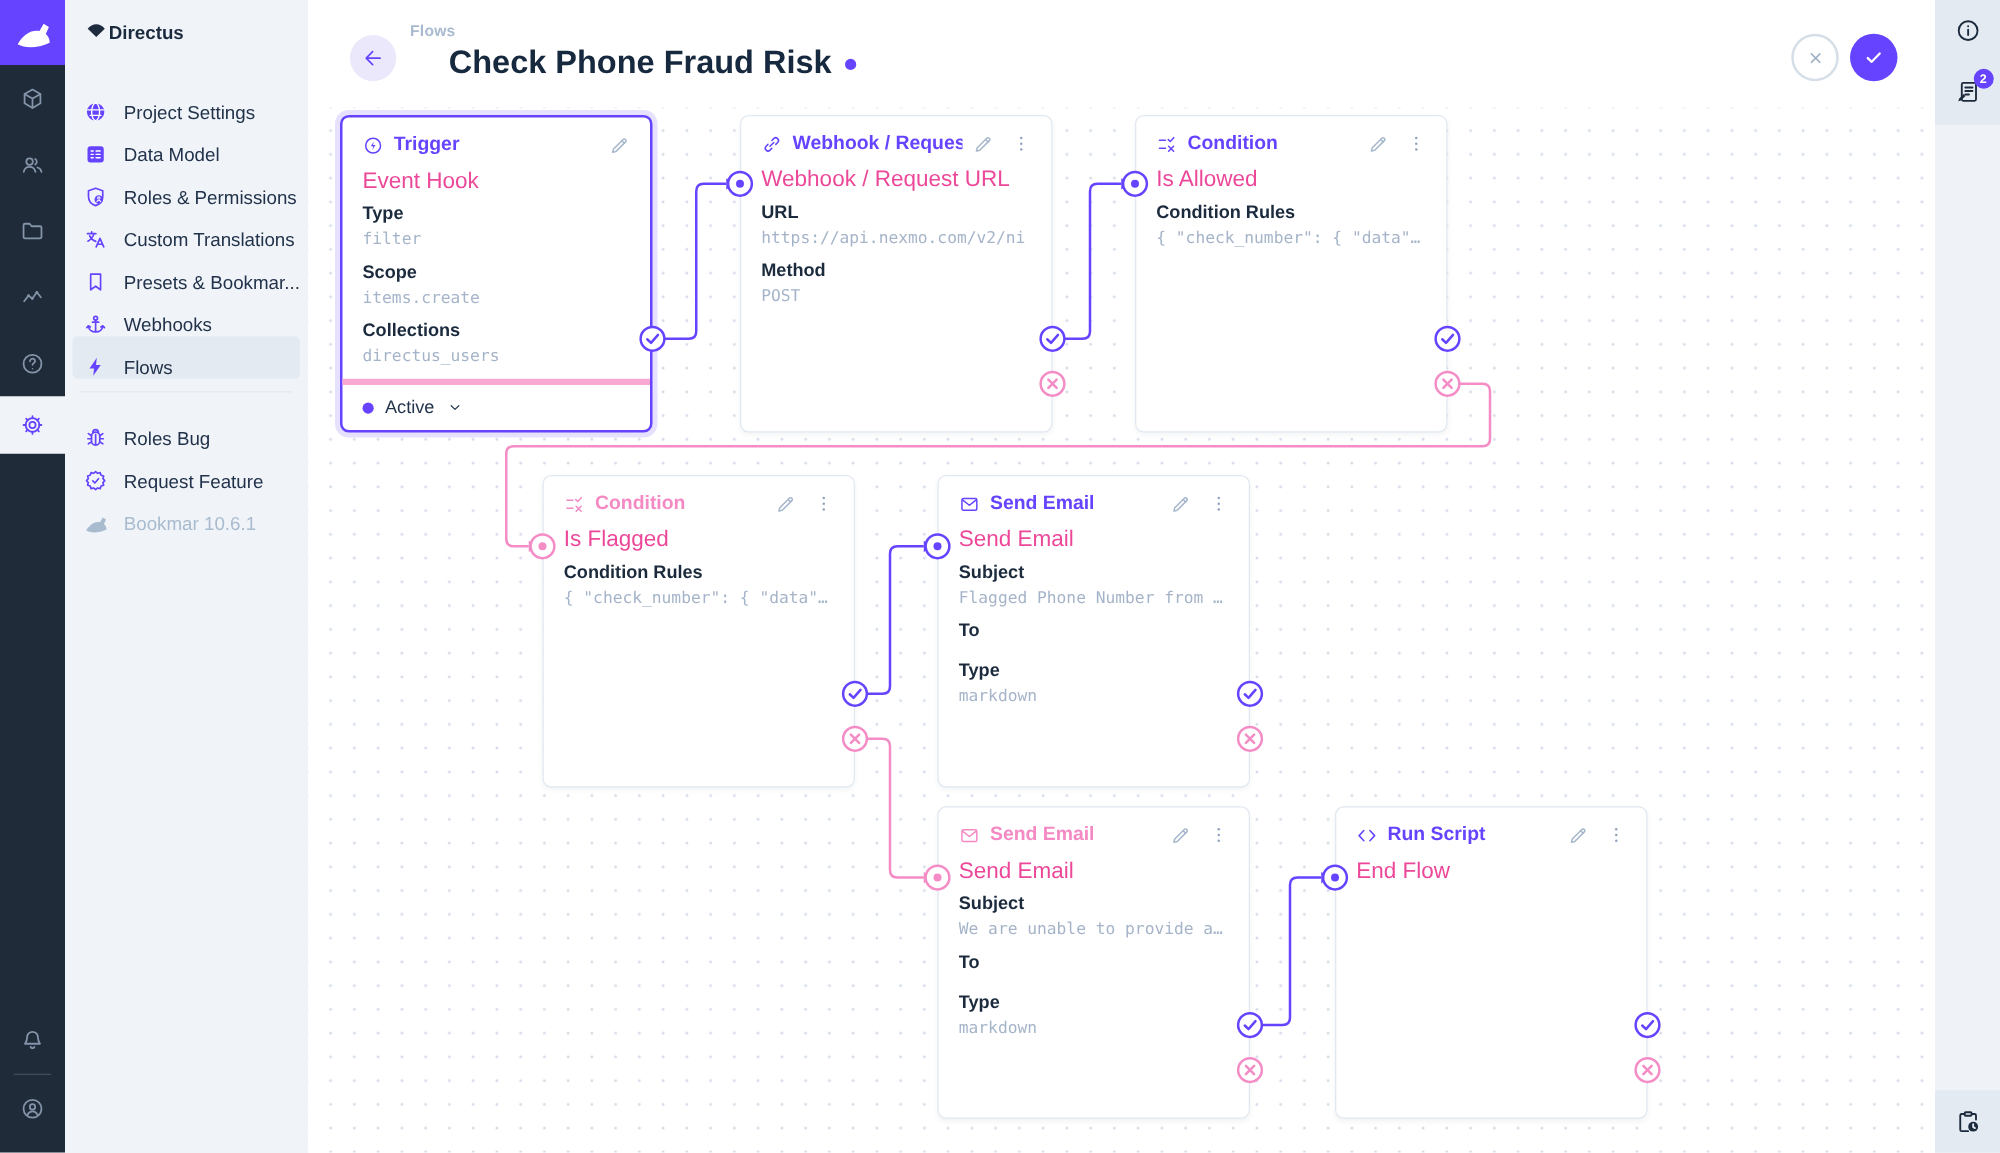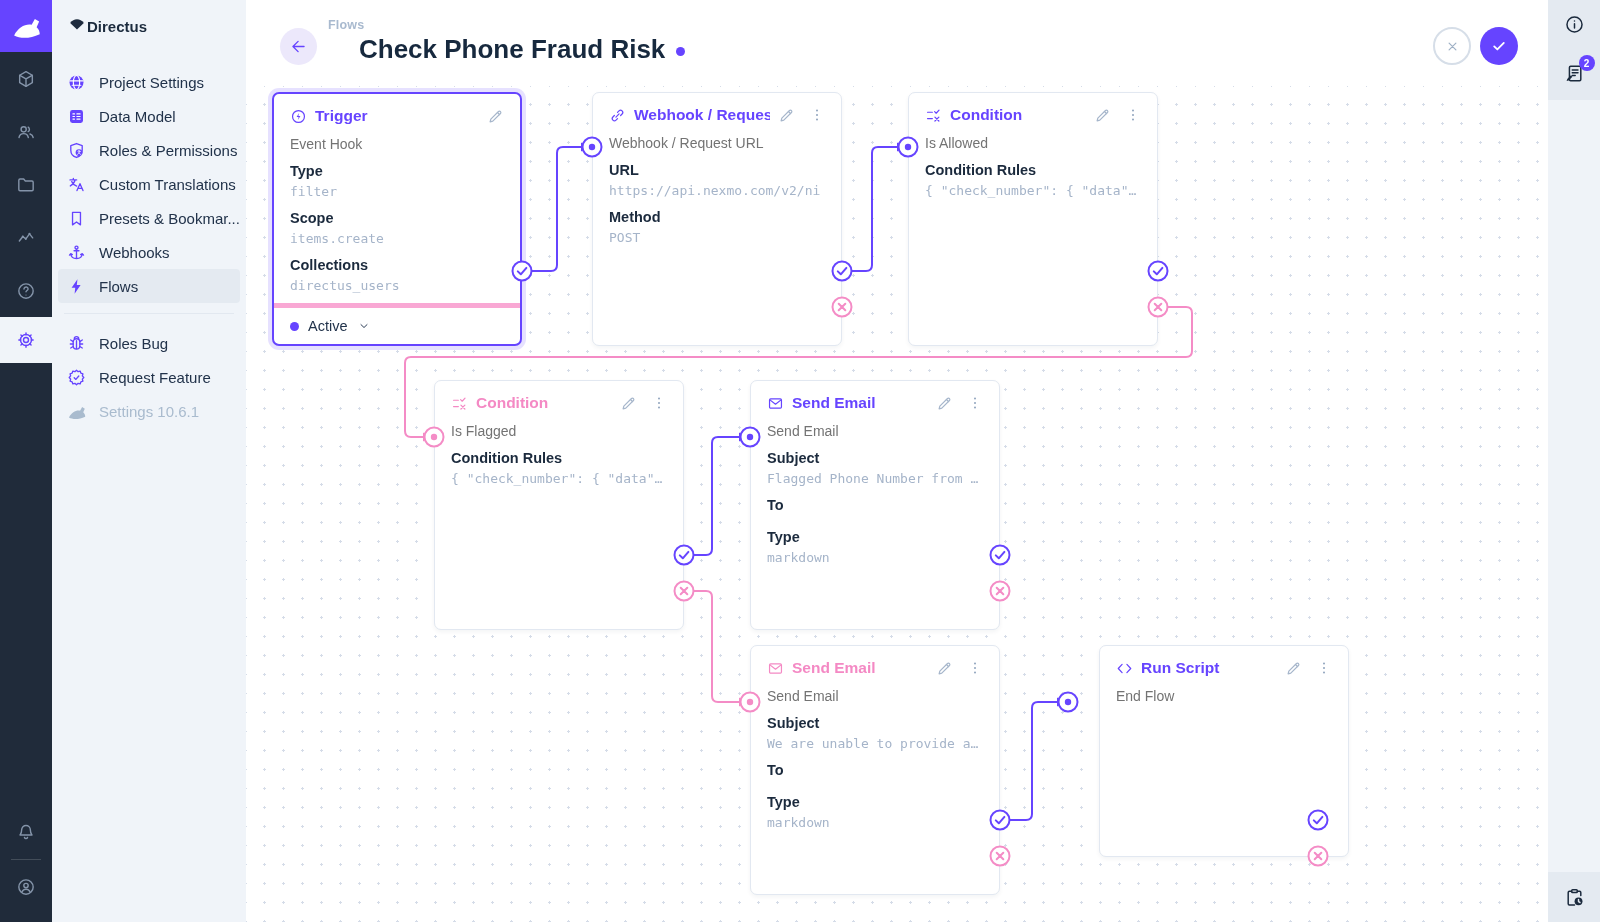--- a/index.html
+++ b/index.html
@@ -35,21 +35,21 @@
   .panel-head{display:flex;align-items:center;gap:8px;margin-bottom:9px;}
   .panel-head .p-icon{display:flex;flex:none}
   .panel-head .p-icon svg{width:17px;height:17px}
   .p-title{font-weight:700;font-size:15.5px;white-space:nowrap;overflow:hidden;flex:1;}
   .panel.purple .p-title,.panel.purple .p-icon{color:#6644FF}
   .panel.pink .p-title,.panel.pink .p-icon{color:#F489C4}
   .p-edit{color:#A6B6CB;flex:none;cursor:pointer}
   .p-edit svg{width:17px;height:17px}
   .p-kebab{color:#8FA3BC;flex:none;margin-left:6px;cursor:pointer}
   .p-kebab svg{width:16px;height:16px}
-  .l-text{font-size:14px;color:#737373;line-height:21px;white-space:nowrap;overflow:hidden;}
+  .l-text{font-size:18px;color:#ec4899;line-height:21px;white-space:nowrap;overflow:hidden;}
   .l-label{font-size:14.5px;font-weight:600;color:#1B2A3D;line-height:21px;margin-top:6px;white-space:nowrap;}
   .l-mono{font-family:"DejaVu Sans Mono","Liberation Mono",monospace;font-size:13px;color:#A5B4C9;
     line-height:20px;white-space:nowrap;overflow:hidden;}
   .l-gap{height:5px}
   .panel-footer{position:absolute;left:0;right:0;bottom:0;border-top:5px solid #f9a8d4;
     padding:10px 16px;display:flex;align-items:center;gap:9px;}
   .status-dot{width:9px;height:9px;border-radius:50%;background:#6644FF;}
   .footer-label{font-size:14.5px;color:#22334B;}
   .footer-chev{color:#2A3C55;display:flex}
   .footer-chev svg{width:14px;height:14px}
@@ -64,21 +64,21 @@
   .mod-spacer{flex:1}
   .mod-divider{width:30px;height:1px;background:rgba(255,255,255,.16);margin:4px 0;}
   .mod-bottom{padding-bottom:12px;display:flex;flex-direction:column;align-items:center}
   .mod-bottom .mod-item{height:46px}
   
   .nav{position:fixed;left:52px;top:0;bottom:0;width:194px;background:#F0F4F9;z-index:10;}
   .nav-header{height:52px;display:flex;align-items:center;padding:0 15px;
     font-weight:600;font-size:15px;color:#1B2A3D;}
   .nav-header svg{width:20px;height:20px;color:#1E2B3E}
   .nav-list{padding-top:13px;}
-  .nav-item{height:34px;display:flex;align-items:center;gap:13px;padding:0 8px 0 9px;margin:0 6px;
+  .nav-item{height:34px;display:flex;align-items:flex-end;gap:13px;padding:0 8px 0 9px;margin:0 6px;
     border-radius:4px;font-size:15px;color:#21324A;cursor:pointer;white-space:nowrap;overflow:hidden;}
   .nav-item.active{background:#E4EAF1;}
   .nav-item .ic{color:#6644FF;display:flex;flex:none}
   .nav-item .ic svg{width:19px;height:19px}
   .nav-item.version{color:#A9BBCE;cursor:default}
   .nav-item.version .ic{color:#A9BBCE}
   .nav-divider{height:1px;background:#E2E8F0;margin:10px 12px;}
   
   .right-rail{position:fixed;right:0;top:0;bottom:0;width:52px;background:#EFF3F8;z-index:10;
     display:flex;flex-direction:column;align-items:center;}
@@ -283,21 +283,21 @@
       <div class="panel-body">
         <div class="l-text">Send Email</div>
         <div class="l-label">Subject</div>
         <div class="l-mono">We are unable to provide a…</div>
         <div class="l-label">To</div>
         <div class="l-gap"></div>
         <div class="l-label">Type</div>
         <div class="l-mono">markdown</div>
       </div>
     </div>
-    <div class="panel purple" style="left:1099px;top:645px;width:250px;height:212px">
+    <div class="panel purple" style="left:1068px;top:645px;width:250px;height:250px">
       <div class="panel-head">
         <span class="p-icon">
           <svg viewBox="0 0 24 24" fill="none" stroke="currentColor" stroke-width="1.7" stroke-linecap="round" stroke-linejoin="round">
             <path d="M8.6 6.2L3.2 12l5.4 5.8M15.4 6.2l5.4 5.8-5.4 5.8"></path>
           </svg>
         </span>
         <span class="p-title">Run Script</span>
         <span class="p-edit">
           <svg viewBox="0 0 24 24" fill="none" stroke="currentColor" stroke-width="1.7" stroke-linecap="round" stroke-linejoin="round">
             <path d="M4.4 19.6l1-3.8L16.2 5a1.9 1.9 0 012.7 0l.1.1a1.9 1.9 0 010 2.7L8.2 18.6l-3.8 1z"></path>
@@ -563,21 +563,21 @@
           </svg>
         </span>
         <span>Request Feature</span>
       </div>
       <div class="nav-item version">
         <span class="ic">
           <svg viewBox="0 0 24 24" fill="none" stroke="currentColor" stroke-width="1.7" stroke-linecap="round" stroke-linejoin="round">
             <path d="M2.5 19.5c3.5-6.5 9-9.5 14-8.5l2.6-4.6 3.4 2-2 4.6c1.6 1.4 2.5 3.3 2.5 5.5-7.5 3.5-15.5 3.8-20.5 1z" fill="currentColor" stroke="none"></path>
           </svg>
         </span>
-        <span>Settings 10.6.1</span>
+        <span>Bookmar 10.6.1</span>
       </div>
     </div>
 </div>
 
 <div class="right-rail">
   <div class="rail-top" id="rail-top">
       <div class="rail-btn">
         <svg viewBox="0 0 24 24" fill="none" stroke="currentColor" stroke-width="1.7" stroke-linecap="round" stroke-linejoin="round">
           <circle cx="12" cy="12" r="8.6"></circle>
           <path d="M12 11.2v4.8"></path>

